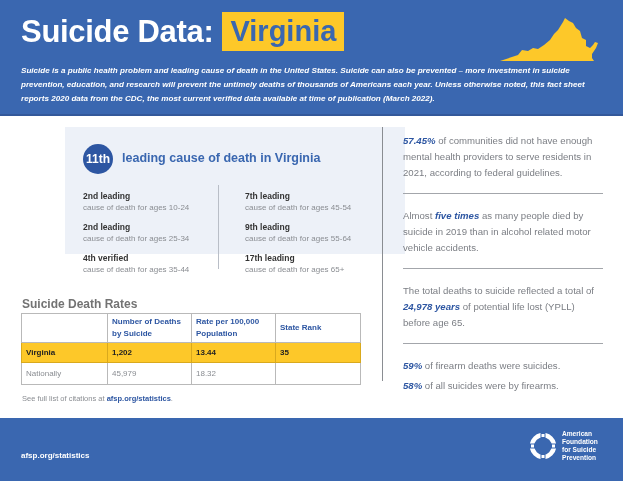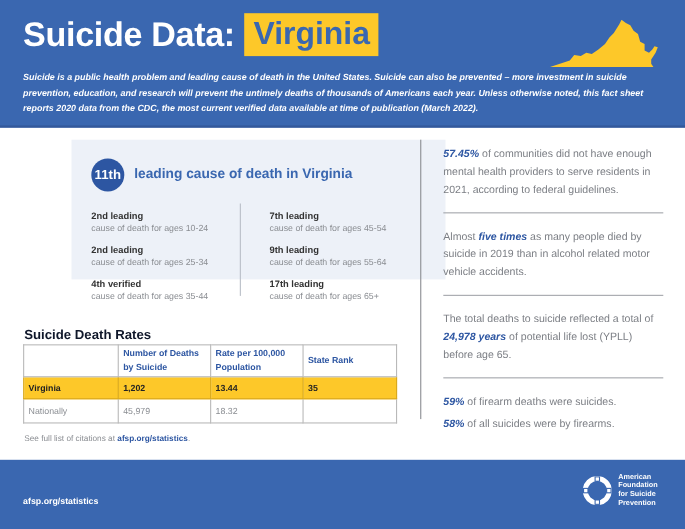--- a/index.html
+++ b/index.html
@@ -17,21 +17,21 @@
   .rank-circle { position: absolute; left: 18px; top: 17px; width: 30px; height: 30px; border-radius: 50%; background: #2d56a2; color: #fff; font-family: "Liberation Sans", sans-serif; font-weight: bold; font-size: 12px; display: flex; align-items: center; justify-content: center; }
   .rank-headline { position: absolute; left: 57px; top: 24px; font-family: "Liberation Sans", sans-serif; font-size: 12.5px; font-weight: bold; color: #3a67b0; }
   .rank-col { position: absolute; top: 64px; }
   .rank-col.left { left: 18px; }
   .rank-col.right { left: 180px; }
   .rank-divider { position: absolute; left: 153px; top: 58px; width: 1px; height: 84px; background: #b9bec7; }
   .rank-item { height: 31px; }
   .rank-item .lvl { font-family: "Liberation Sans", sans-serif; font-size: 8.5px; font-weight: bold; color: #333; line-height: 11px; }
   .rank-item .desc { font-family: "Liberation Sans", sans-serif; font-size: 8px; color: #8a8d92; line-height: 12px; }
 
-  .rates-title { position: absolute; left: 22px; top: 297px; font-family: "Liberation Sans", sans-serif; font-weight: bold; font-size: 12px; color: #0f172a; }
+  .rates-title { position: absolute; left: 22px; top: 297px; font-family: "Liberation Sans", sans-serif; font-weight: bold; font-size: 12px; color: #737373; }
   table.rates { position: absolute; left: 21px; top: 313px; width: 340px; border-collapse: collapse; font-family: "Liberation Sans", sans-serif; font-size: 8px; }
   table.rates th, table.rates td { border: 1px solid #b9b9b9; text-align: left; padding: 0 4px; }
   table.rates th { color: #2d56a2; font-weight: bold; height: 29px; line-height: 12px; }
   table.rates tr.hl td { background: #fdc829; color: #222; font-weight: bold; height: 20px; border-color: #d9a91d; }
   table.rates tr.nat td { color: #8a8d92; height: 22px; }
   .col0 { width: 86px; } .col1 { width: 84px; } .col2 { width: 84px; }
 
   .citation { position: absolute; left: 22px; top: 394px; font-family: "Liberation Sans", sans-serif; font-size: 7.5px; color: #8a8d92; }
   .citation b { color: #2d56a2; }
 

